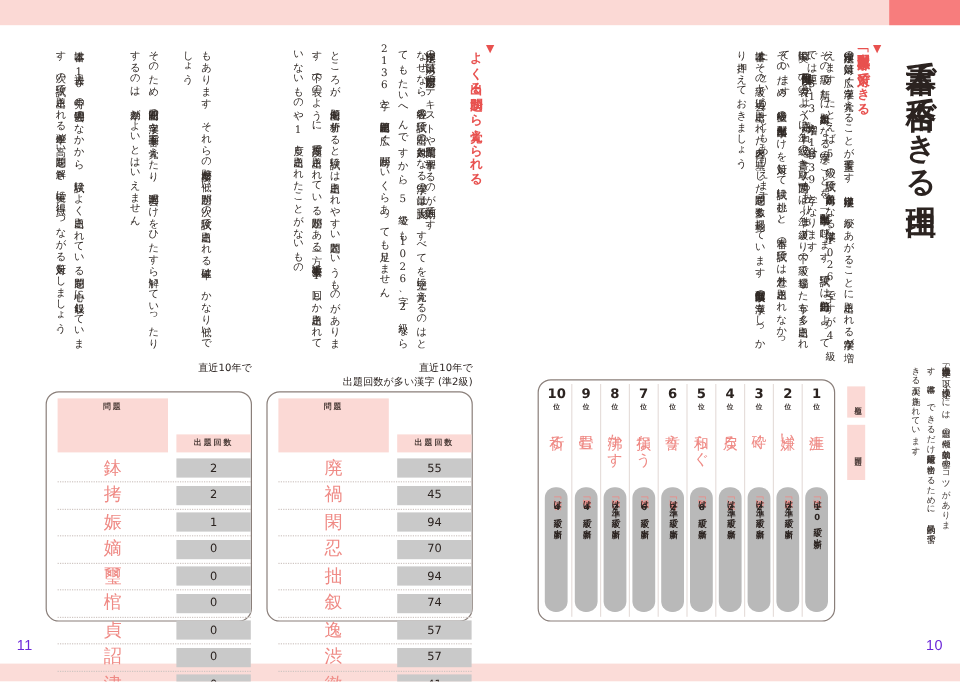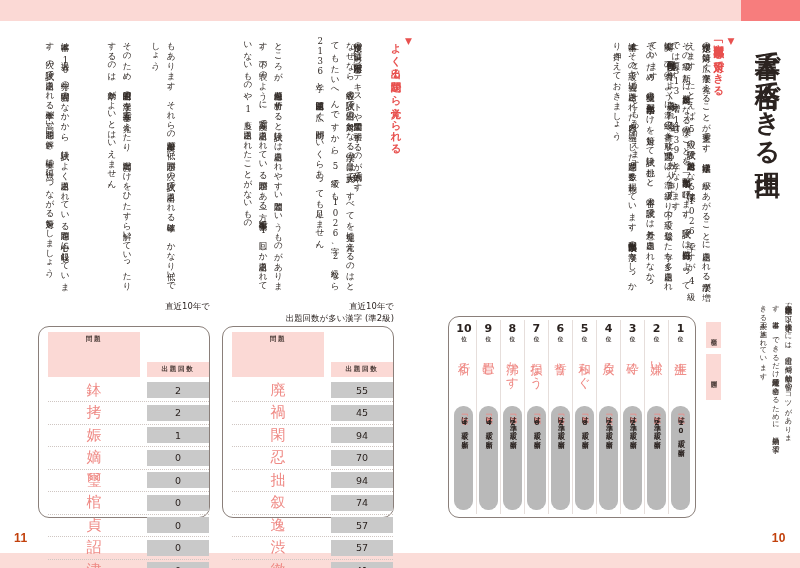--- a/index.html
+++ b/index.html
@@ -28,22 +28,22 @@
   }
   .band-bottom {
     position: absolute; left: 0; bottom: 0;
     width: 800px; height: 15px;
     background: #fbdcd8;
   }
 
   
   .folio {
     position: absolute;
-    font-size: 12px; font-weight: bold;
-    color: #c2410c;
+    font-size: 12px; font-weight: normal;
+    color: #6d28d9;
     letter-spacing: .5px;
   }
   .folio-left  { left: 14px;  bottom: 23px; }
   .folio-right { right: 14px; bottom: 23px; }
 
   
   .title-main {
     position: absolute;
     right: 16px; top: 34px;
     height: 252px;

